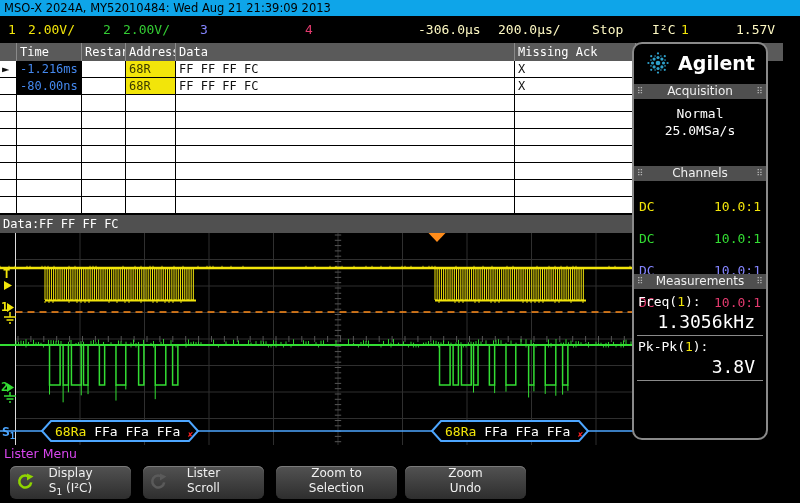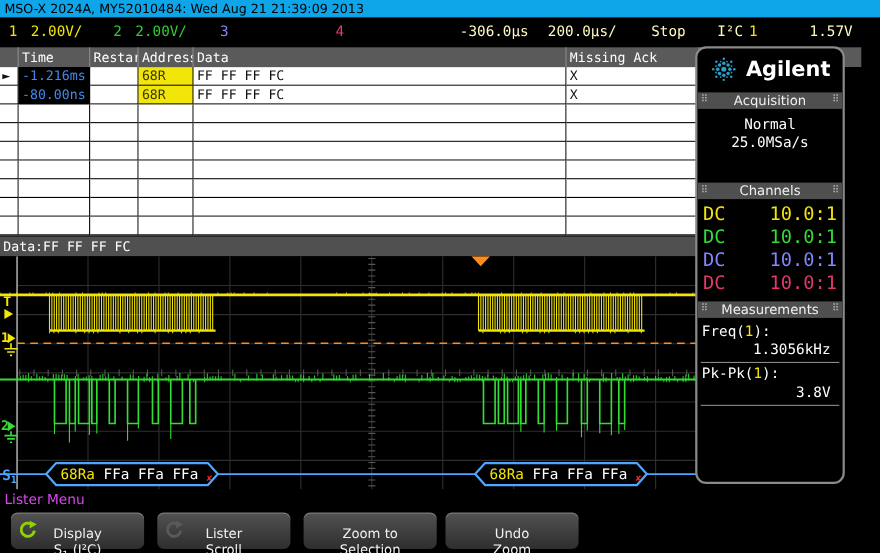--- a/index.html
+++ b/index.html
@@ -38,32 +38,32 @@
   .sidebar{position:absolute;left:632px;top:42px;width:136px;height:398px;background:#000;
            border:2px solid #8a8a8a;border-radius:10px;box-sizing:border-box;overflow:hidden;}
   .sb-logo{height:38px;display:flex;align-items:center;justify-content:center;gap:7px;}
   .sb-brand{font-family:"DejaVu Sans",sans-serif;font-weight:bold;font-size:19px;color:#fff;}
   .sb-header{position:relative;height:15px;margin:2px 0;background:#4f4f4f;color:#f0f0f0;text-align:center;
              font-family:"DejaVu Sans",sans-serif;font-size:12px;line-height:15px;}
   .grip{position:absolute;top:0;font-size:9px;line-height:15px;color:#b5b5b5;}
   .grip.gl{left:3px}.grip.gr{right:3px}
   .sb-acq{height:63px;color:#fff;font-size:13px;text-align:center;padding-top:4px;box-sizing:border-box;line-height:17px;}
   .sb-channels{height:87px;padding-top:2px;}
-  .ch-row{display:flex;justify-content:space-between;padding:0 5px;font-size:17px;line-height:21px;height:21px;}
+  .ch-row{display:flex;justify-content:space-between;padding:0 5px;font-size:13px;line-height:21px;height:21px;margin-top:11px;}
   .sb-meas{color:#fff;font-size:13px;}
   .m-label{padding:3px 0 0 4px;line-height:16px;}
   .m-src{color:#f2e50a;}
-  .m-val{text-align:right;padding:1px 8px 3px 0;font-size:13px;border-bottom:1px solid #8a8a8a;margin:0 3px;}
+  .m-val{text-align:right;padding:1px 8px 3px 0;font-size:18px;border-bottom:1px solid #8a8a8a;margin:0 3px;}
   
   .menubar{position:absolute;left:0;top:445px;width:800px;height:58px;background:#000;}
   .menu-title{position:absolute;left:4px;top:1px;color:#d946ef;font-family:"DejaVu Sans",sans-serif;font-size:12.5px;}
   .softkey{position:absolute;top:21px;width:121px;height:33px;border-radius:6px;
            background:linear-gradient(#525252,#2e2e2e);box-shadow:inset 0 1px 0 #7a7a7a;
            color:#f0f0f0;font-family:"DejaVu Sans",sans-serif;font-size:12px;text-align:center;
-           line-height:15px;padding-top:12px;box-sizing:border-box;cursor:pointer;}
+           line-height:15px;padding-top:0;box-sizing:border-box;cursor:pointer;}
   .softkey .ico{position:absolute;left:6px;top:7px;}
   .opt-arrow{width:0;height:0;border-left:13px solid transparent;border-right:13px solid transparent;
              border-top:9px solid #e0e0e0;margin:2px auto 0;}
   sub{font-size:9px;}
 </style>
 </head>
 <body>
 
 <div id="screen">
 
@@ -744,18 +744,18 @@
         <polygon points="11,0.5 17.5,3.5 11,7.5" fill="#5a5a5a"></polygon>
       </svg>
       <div>Lister</div>
       <div>Scroll</div>
     </div>
     <div class="softkey" style="left:276px">
       <div>Zoom to</div>
       <div>Selection</div>
     </div>
     <div class="softkey" style="left:405px">
+      <div>Zoom</div>
       <div>Undo</div>
-      <div>Zoom</div>
     </div>
   </div>
 
 </div>
 
 </body></html>

